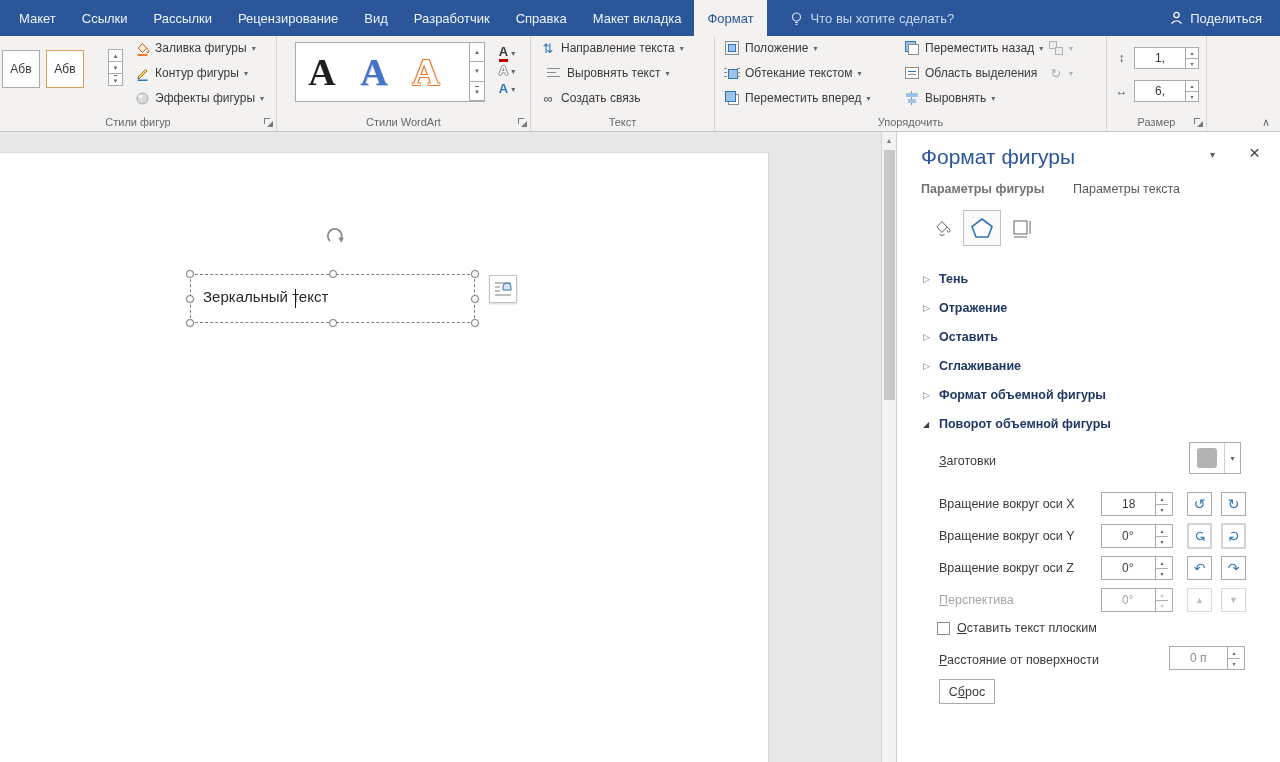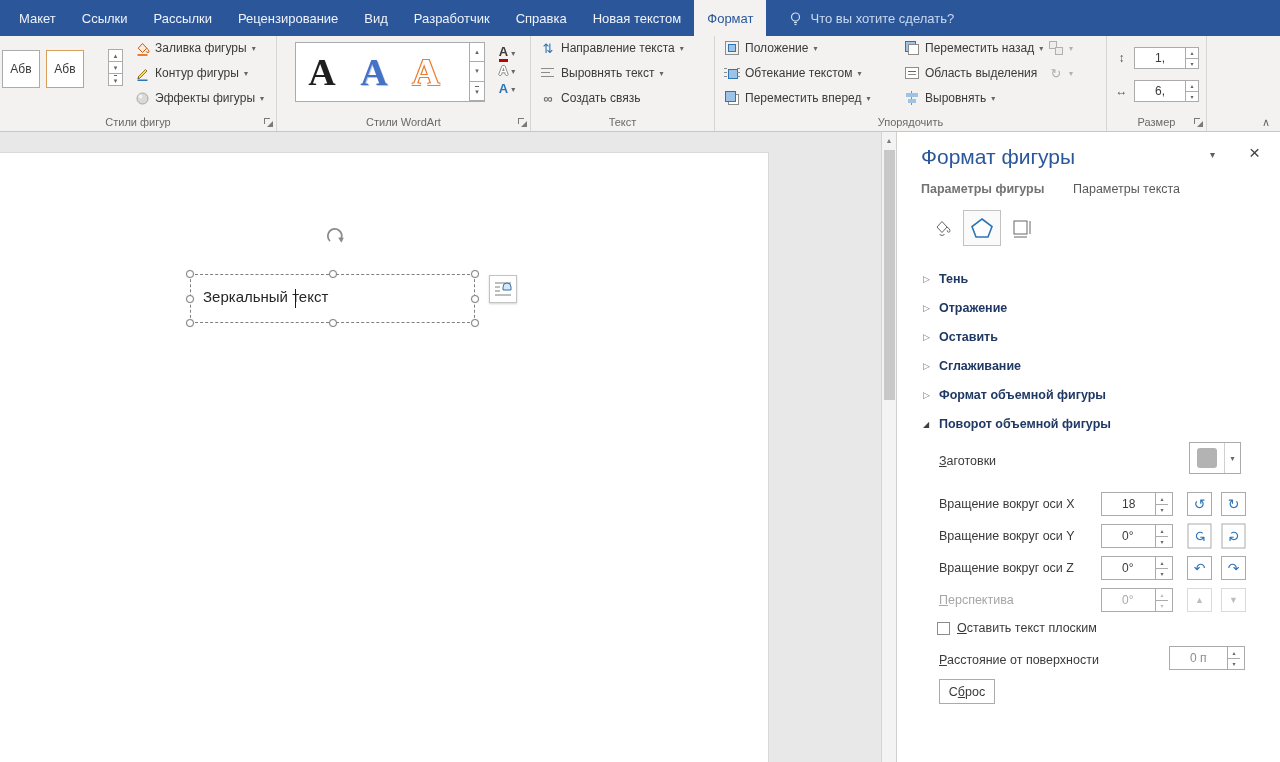--- a/index.html
+++ b/index.html
@@ -160,29 +160,36 @@
 <div class="app">
 
   <header class="titlebar">
     <div class="tab">Макет</div>
     <div class="tab">Ссылки</div>
     <div class="tab">Рассылки</div>
     <div class="tab">Рецензирование</div>
     <div class="tab">Вид</div>
     <div class="tab">Разработчик</div>
     <div class="tab">Справка</div>
-    <div class="tab">Новая текстом</div>
+    <div class="tab">Макет вкладка</div>
     <div class="tab active">Формат</div>
     <div class="search">
       <svg width="15" height="15" viewBox="0 0 15 15">
           <circle cx="7.5" cy="6" r="4" fill="none" stroke="#cfdff4" stroke-width="1.2"></circle>
           <line x1="6" y1="11.5" x2="9" y2="11.5" stroke="#cfdff4" stroke-width="1.2"></line>
           <line x1="6.5" y1="13.5" x2="8.5" y2="13.5" stroke="#cfdff4" stroke-width="1.2"></line>
         </svg>
       <span>Что вы хотите сделать?</span>
+    </div>
+    <div class="share">
+      <svg width="15" height="14" viewBox="0 0 15 14">
+          <circle cx="7.5" cy="4" r="2.6" fill="none" stroke="#fff" stroke-width="1.2"></circle>
+          <path d="M2.5 12.5 q5 -5.5 10 0" fill="none" stroke="#fff" stroke-width="1.2"></path>
+        </svg>
+      <span>Поделиться</span>
     </div>
   </header>
 
   <div class="ribbon">
 
     <div class="group" style="left:0;width:277px;">
       <div class="abv" style="left:2px;">Абв</div>
       <div class="abv b2" style="left:46px;">Абв</div>
       <div class="gcol" style="left:108px;top:14px;">
         <div class="gbtn">▴</div>
@@ -251,21 +258,21 @@
       <div class="group-label">Стили WordArt</div>
       <div class="launcher"></div>
     </div>
 
     <div class="group" style="left:531px;width:184px;">
       <div class="rbtn" style="left:6px;top:2px;">
         <span class="gic">⇅</span>
         <span>Направление текста</span>
         <span class="dd">▾</span>
       </div>
-      <div class="rbtn" style="left:6px;top:27px;">
+      <div class="rbtn" style="left:12px;top:27px;">
         <span class="ic ic-lines"></span>
         <span>Выровнять текст</span>
         <span class="dd">▾</span>
       </div>
       <div class="rbtn" style="left:6px;top:52px;">
         <span class="gic" style="color:#707070;font-weight:bold;">∞</span>
         <span>Создать связь</span>
       </div>
       <div class="group-label">Текст</div>
     </div>

